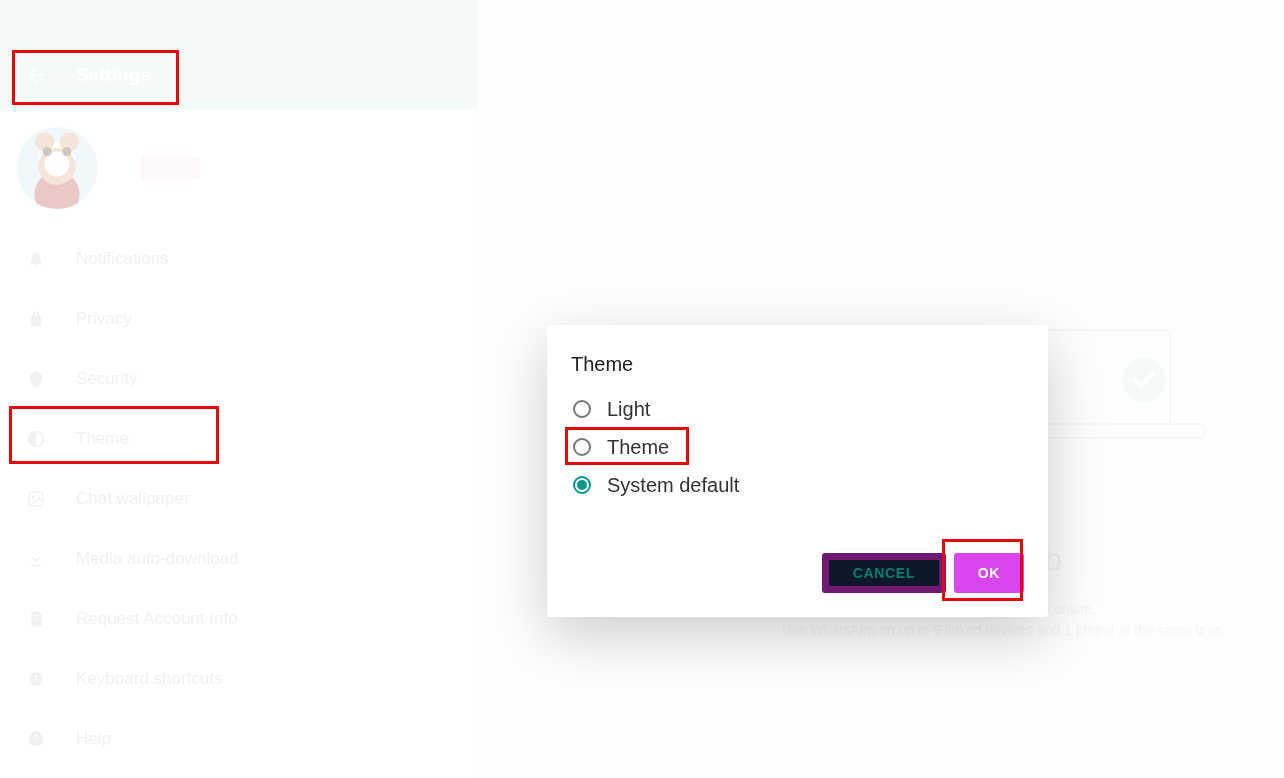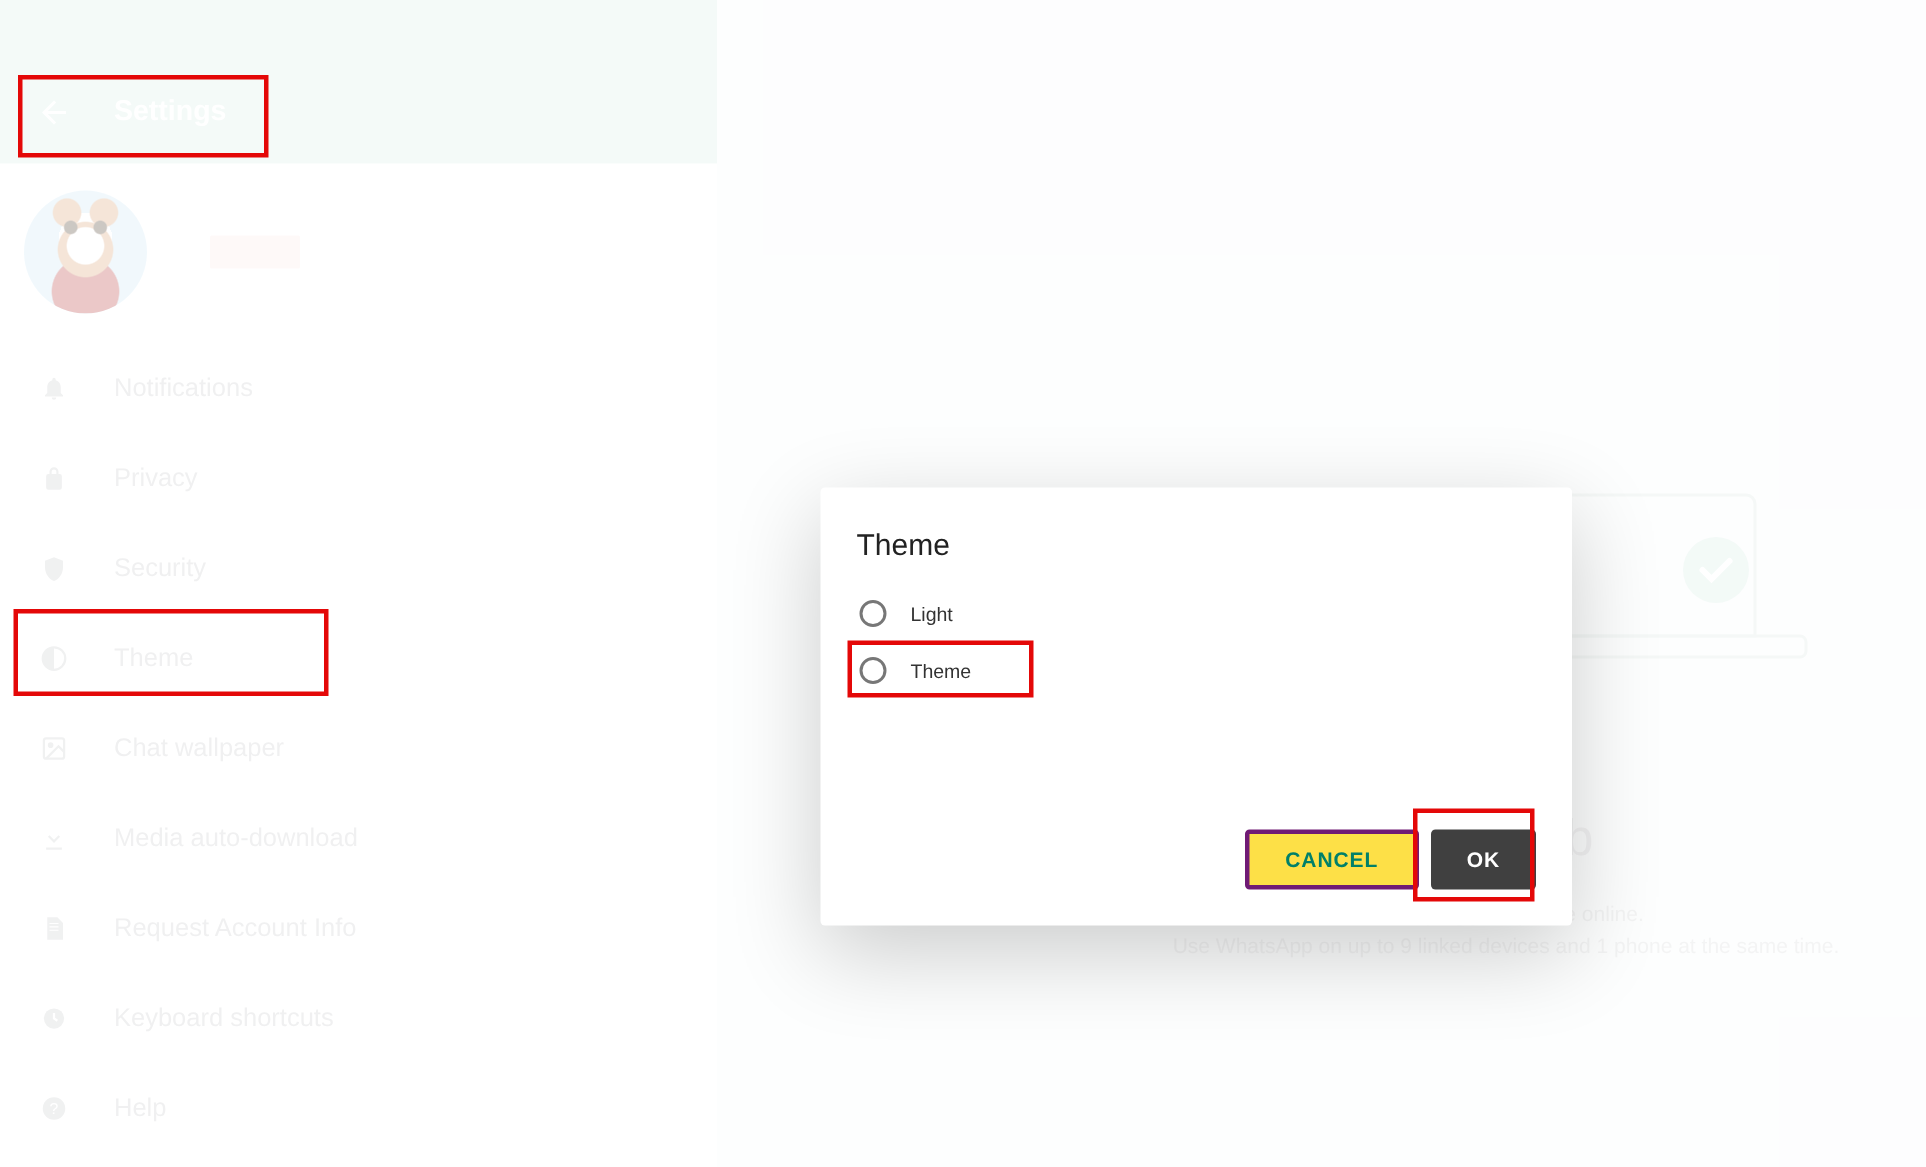--- a/index.html
+++ b/index.html
@@ -77,32 +77,32 @@
   .radio-outer {
     width: 18px; height: 18px; border-radius: 50%; border: 2px solid #777;
     display: flex; align-items: center; justify-content: center; margin-right: 16px;
     flex-shrink: 0;
   }
   .radio-item.selected .radio-outer { border-color: #009688; }
   .radio-inner {
     width: 10px; height: 10px; border-radius: 50%; background: #009688; display: none;
   }
   .radio-item.selected .radio-inner { display: block; }
-  .radio-label { font-size: 13px; color: #333; }
+  .radio-label { font-size: 20px; color: #333; }
 
   .dialog-buttons {
     position: absolute; right: 24px; bottom: 24px; display: flex; gap: 8px;
   }
   .btn {
     height: 40px; padding: 0 24px; border-radius: 3px; font-size: 14px; font-weight: 600;
     letter-spacing: 0.6px; display: flex; align-items: center; justify-content: center;
     cursor: pointer; border: none;
   }
-  .btn-cancel { background: #fde047; border: 3px solid #701a75; color: #008069; }
-  .btn-ok { background: #404040; color: #fff; }
+  .btn-cancel { background: #0f172a; border: 7px solid #701a75; color: #008069; }
+  .btn-ok { background: #d946ef; color: #fff; }
 
   
   .hl { position: absolute; border: 3px solid #e40808; pointer-events: none; z-index: 50; }
   .hl1 { left: 12px; top: 50px; width: 167px; height: 55px; }
   .hl2 { left: 9px;  top: 406px; width: 210px; height: 58px; }
   .hl3 { left: 565px; top: 427px; width: 124px; height: 38px; }
   .hl4 { left: 942px; top: 539px; width: 81px;  height: 62px; }
 </style>
 </head>
 <body>
@@ -242,20 +242,26 @@
       <div class="radio-item">
         <span class="radio-outer"></span>
         <span class="radio-label">Light</span>
       </div>
 
       <div class="radio-item">
         <span class="radio-outer"></span>
         <span class="radio-label">Theme</span>
       </div>
 
+      <div class="radio-item selected">
+        <span class="radio-outer">
+            <span class="radio-inner"></span>
+          </span>
+        <span class="radio-label">System default</span>
+      </div>
 
     </div>
     <div class="dialog-buttons">
       <button class="btn btn-cancel">CANCEL</button>
       <button class="btn btn-ok">OK</button>
     </div>
   </div>
 
   <div class="hl hl1"></div>
   <div class="hl hl2"></div>

